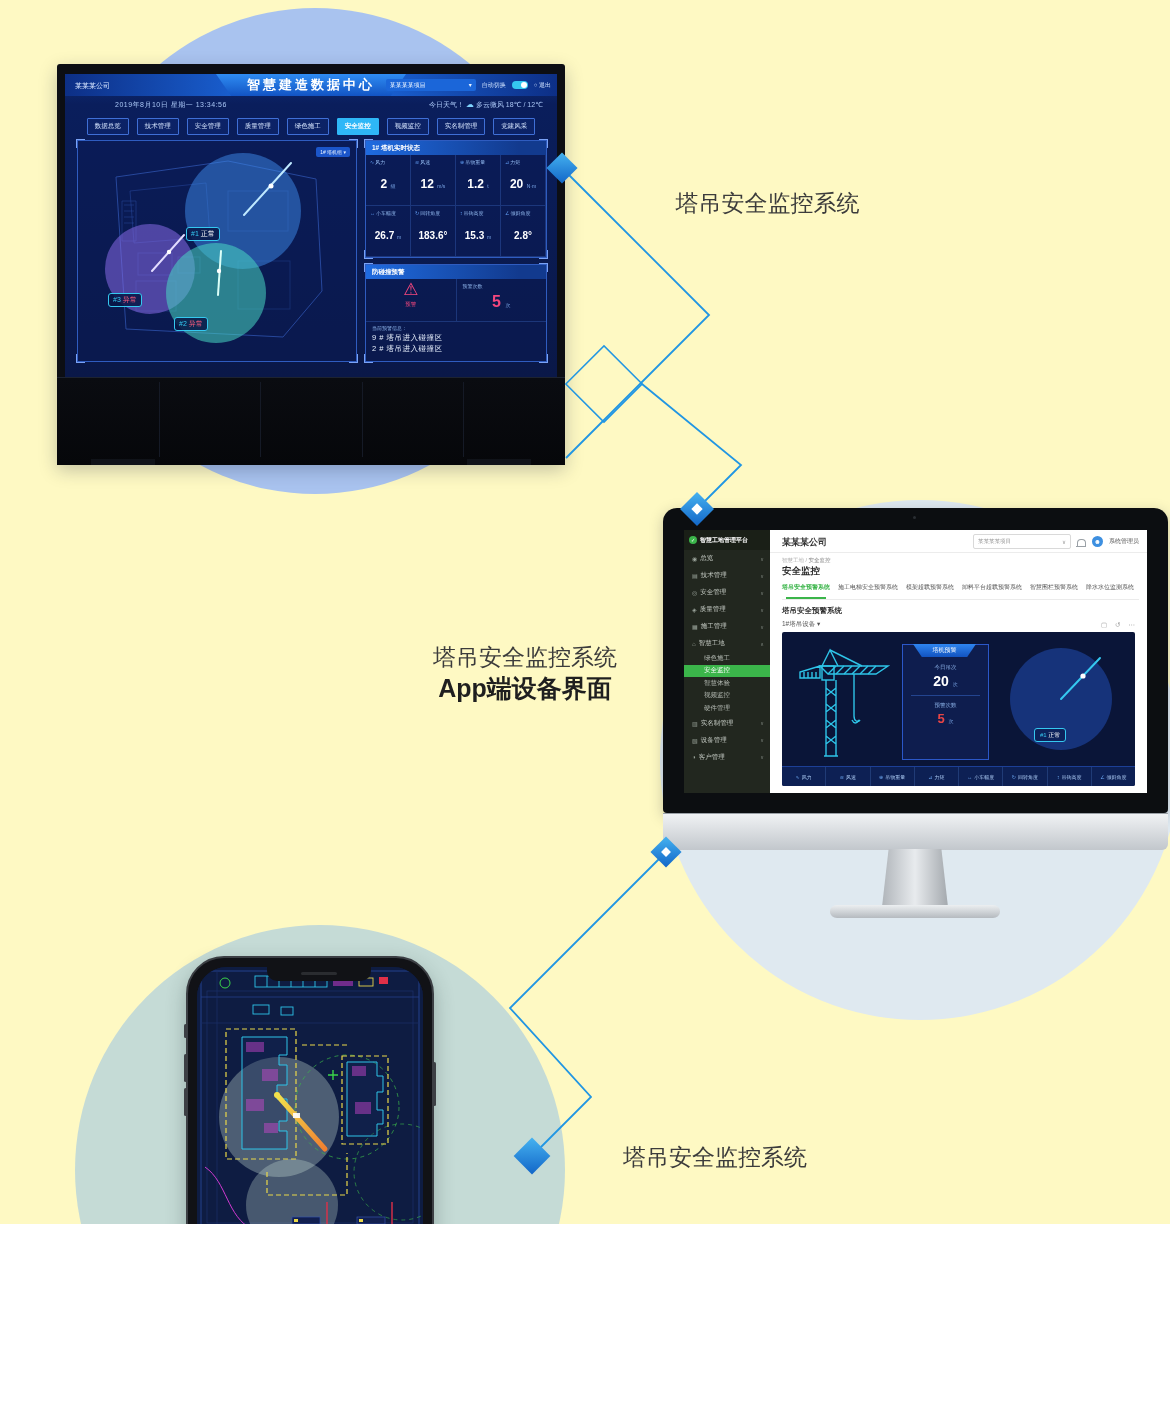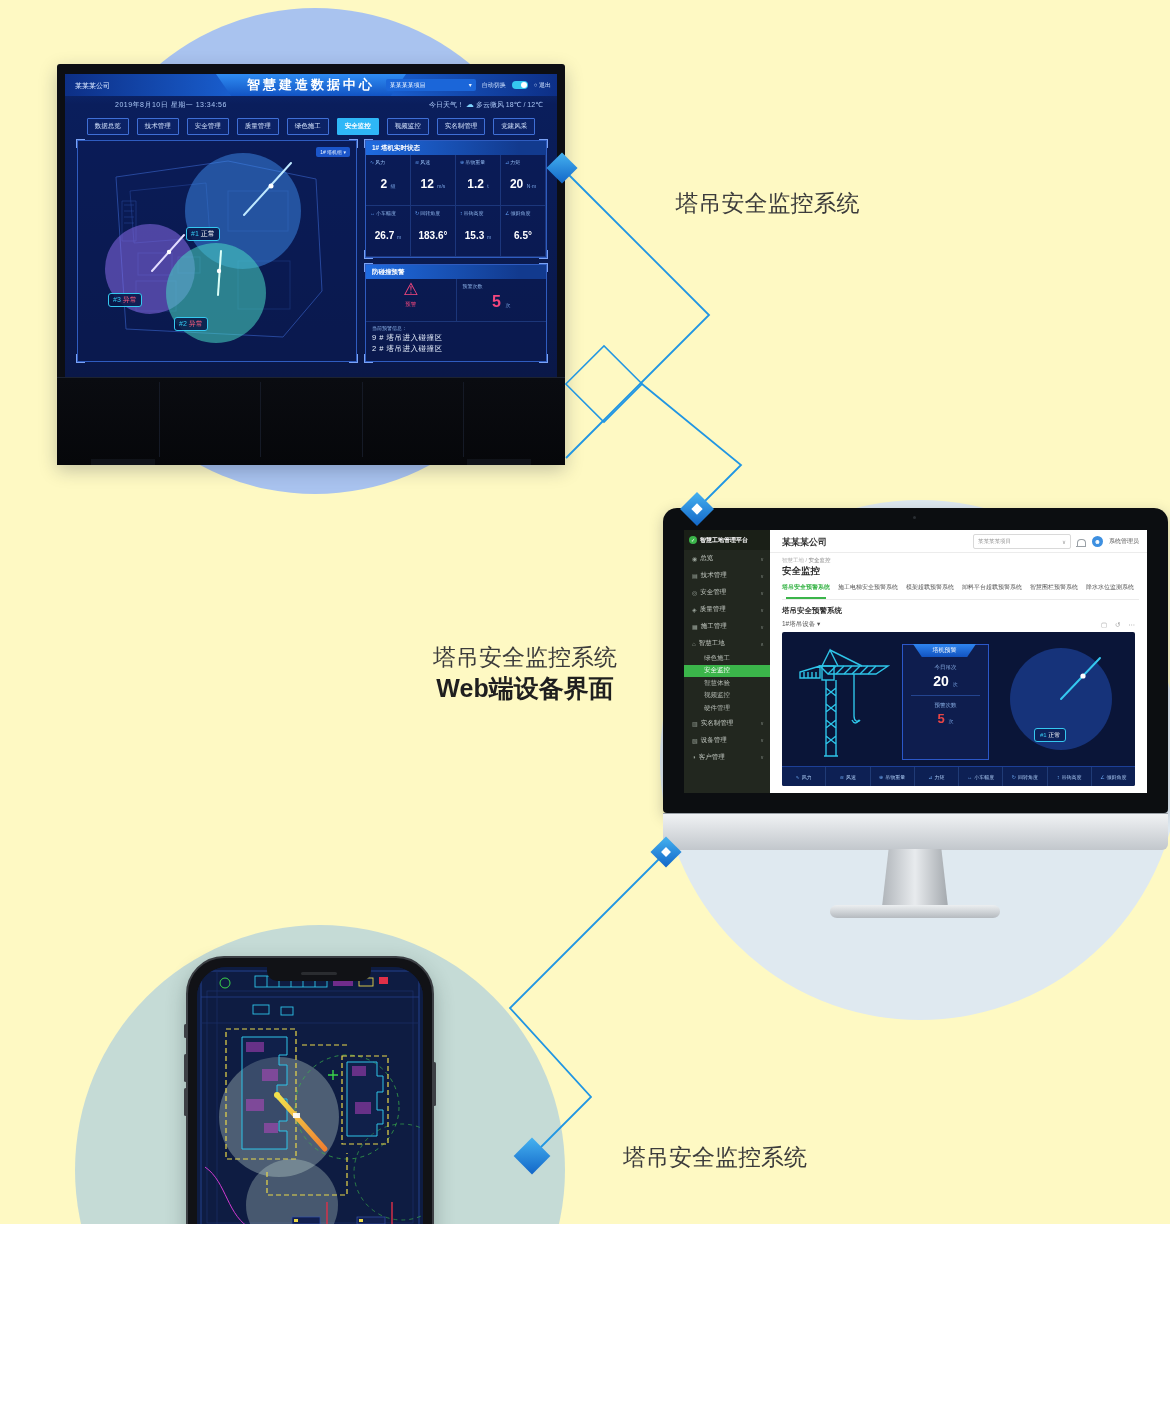--- a/index.html
+++ b/index.html
@@ -252,21 +252,21 @@
           <div class="scell small">
             <div class="lb"><span class="ic">↻</span><span>回转角度</span></div>
             <div class="vl"><span>183.6°</span></div>
           </div>
           <div class="scell small">
             <div class="lb"><span class="ic">↕</span><span>吊钩高度</span></div>
             <div class="vl"><span>15.3</span> <span class="un">m</span></div>
           </div>
           <div class="scell small">
             <div class="lb"><span class="ic">∠</span><span>倾斜角度</span></div>
-            <div class="vl"><span>6.5°</span></div>
+            <div class="vl"><span>2.8°</span></div>
           </div>
         </div>
       </div>
 
       <div class="abs" id="tv-alert">
         <span class="ck tl"></span>
           <span class="ck tr"></span>
           <span class="ck bl"></span>
           <span class="ck br"></span>
         <div class="panel-head">防碰撞预警</div>
@@ -600,21 +600,21 @@
         <div class="abs" id="p-speaker"></div>
       </div>
     </div>
   </div>
 
   <div class="biglabel" style="left:595px;top:188px;width:345px;">
     <span class="l1">塔吊安全监控系统</span>
   </div>
   <div class="biglabel" style="left:385px;top:642px;width:280px;">
     <span class="l1">塔吊安全监控系统</span>
-    <span class="l2">Web端设备界面</span>
+    <span class="l2">App端设备界面</span>
   </div>
   <div class="biglabel" style="left:560px;top:1142px;width:310px;">
     <span class="l1">塔吊安全监控系统</span>
   </div>
 
   <svg id="connectors" width="1170" height="1418">
     <defs>
       <linearGradient id="dg" x1="0" y1="0" x2="1" y2="1">
         <stop offset="0" stop-color="#45b2f0"></stop>
           <stop offset="1" stop-color="#1266c8"></stop>

